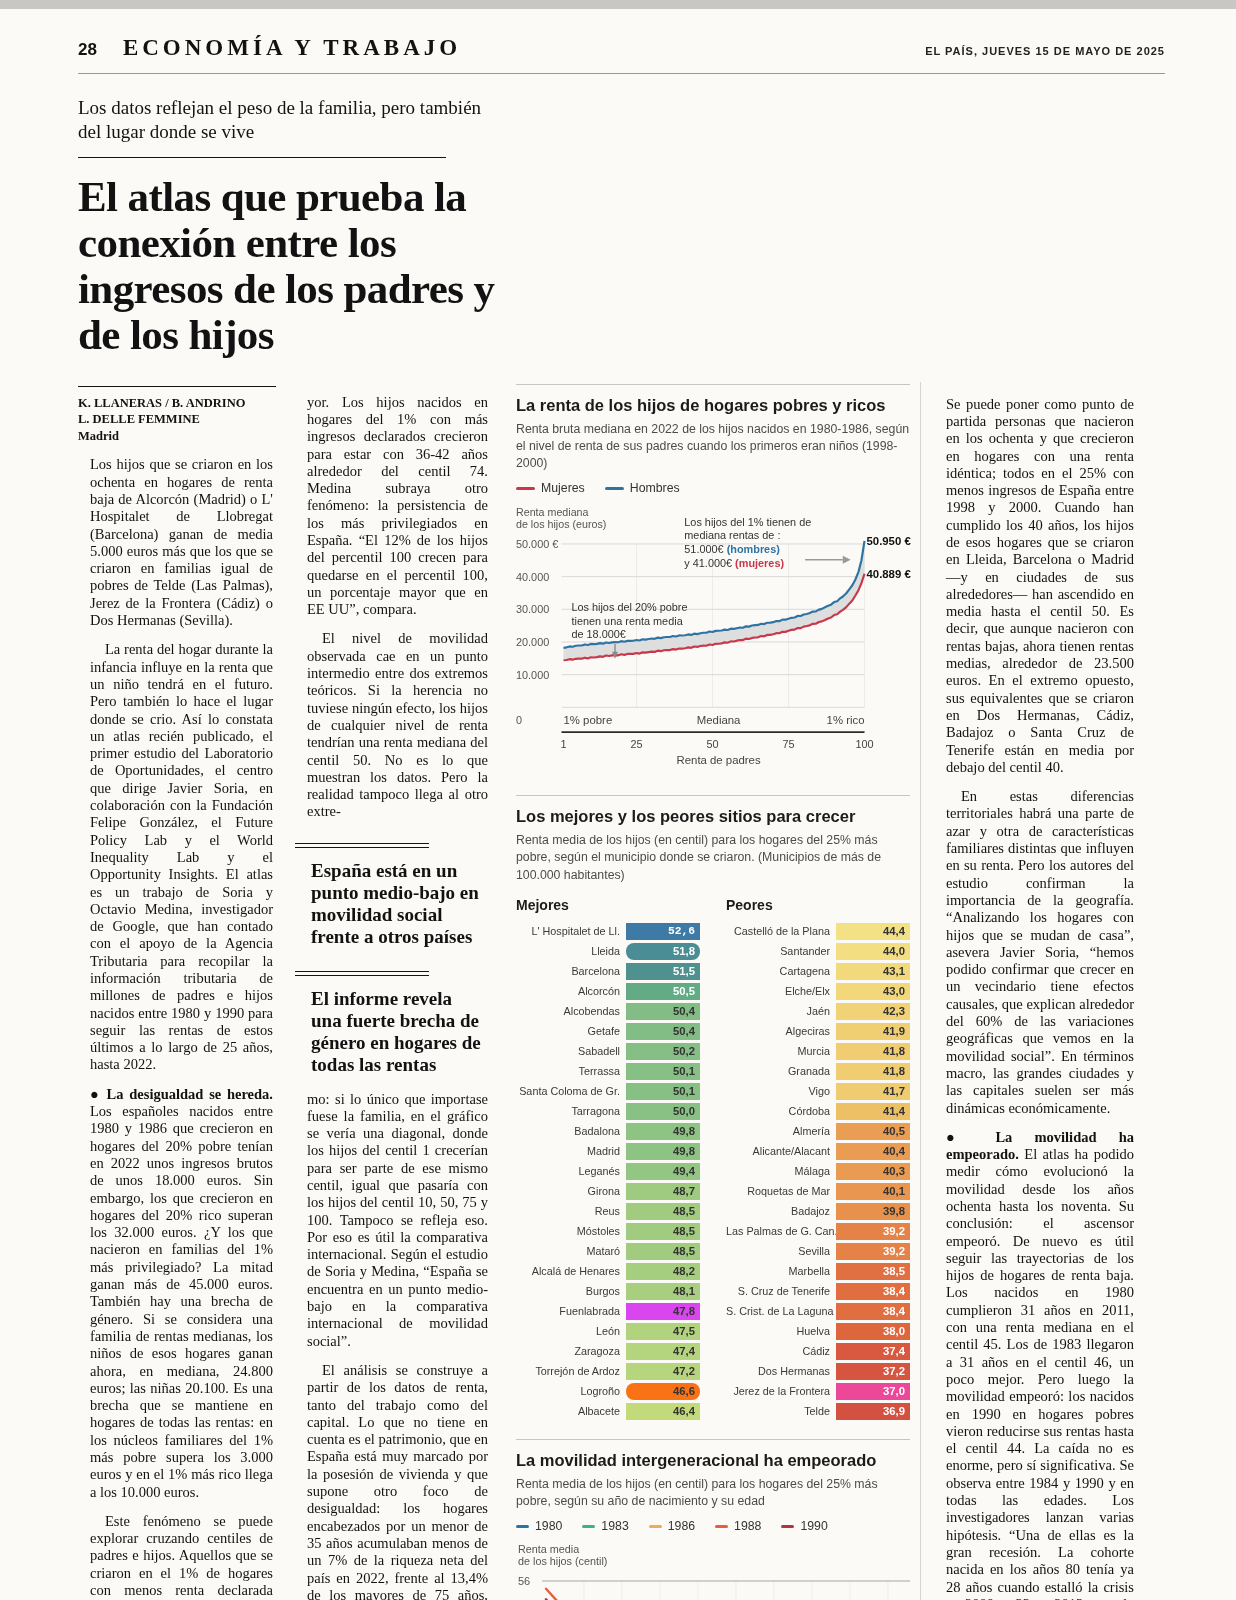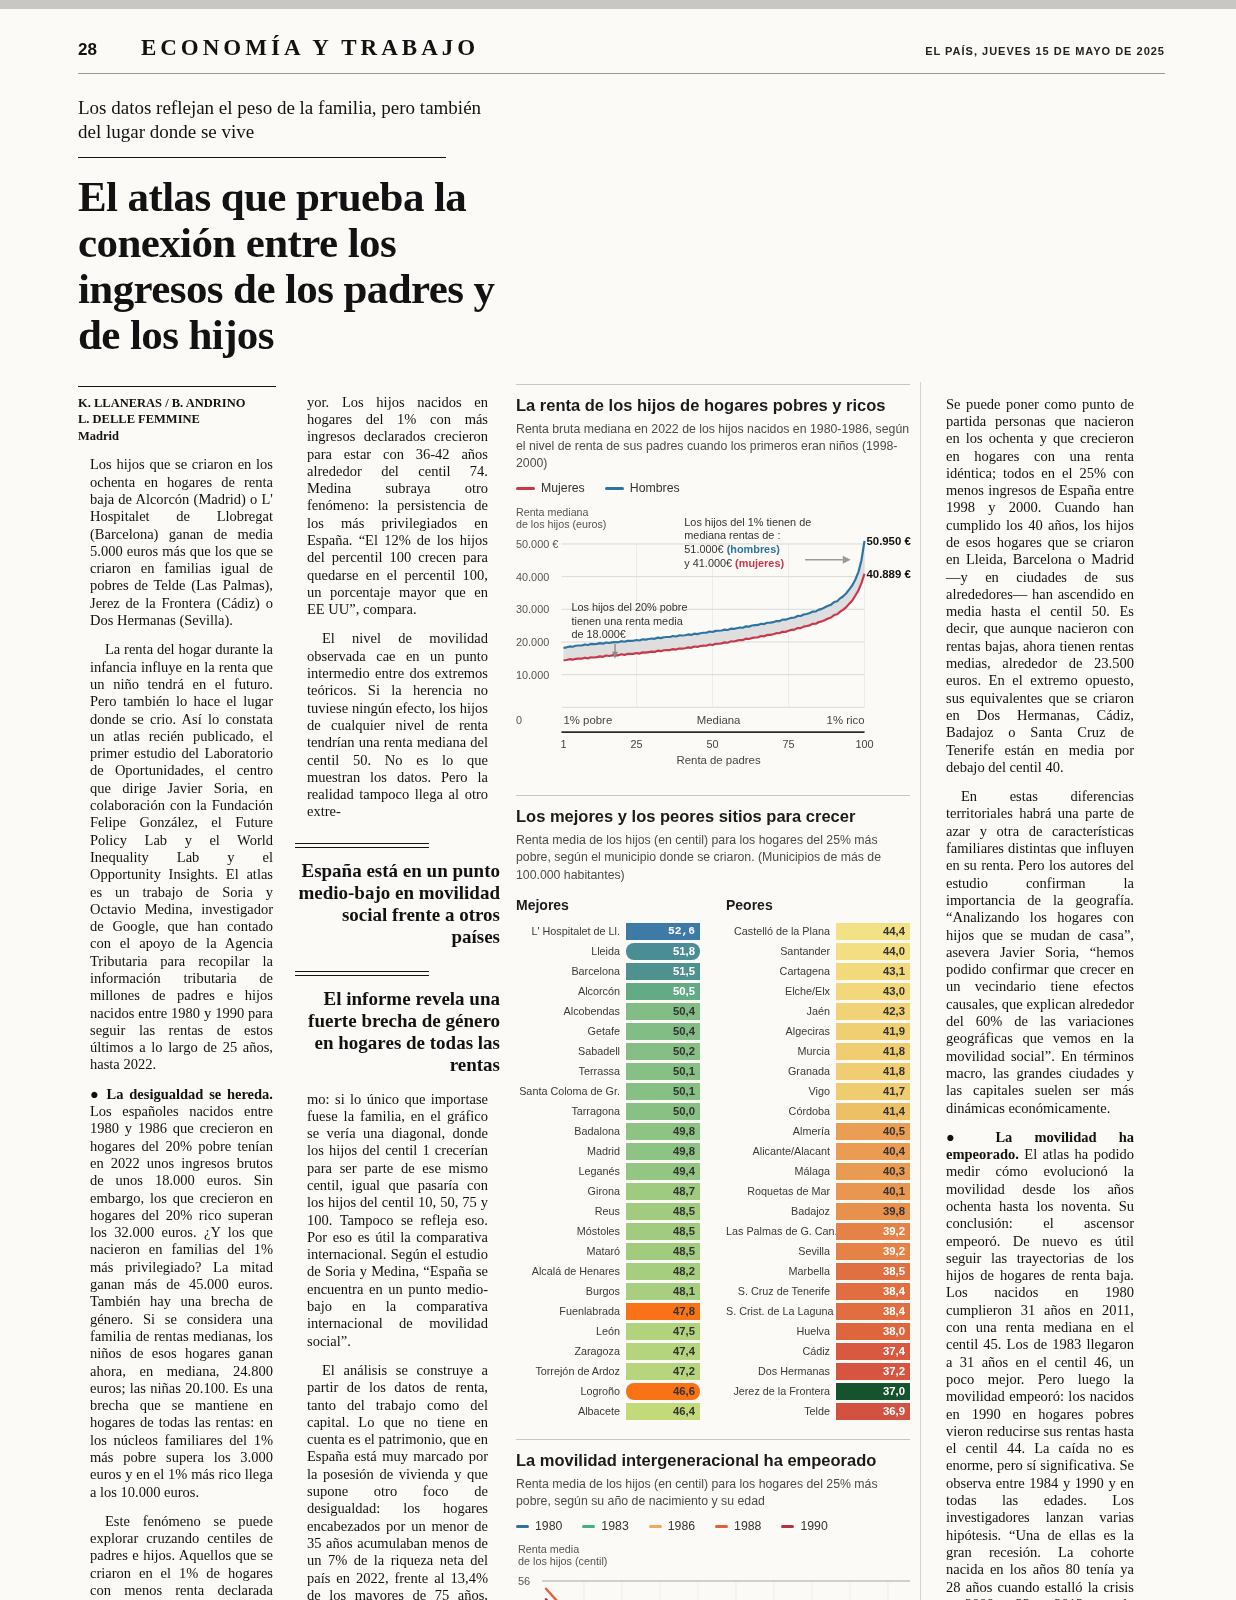--- a/index.html
+++ b/index.html
@@ -2,21 +2,21 @@
 <html lang="es"><head>
 <meta charset="utf-8">
 <style>
   html,body{margin:0;padding:0;background:#dddbd7;}
   .page{position:relative;width:1236px;height:1600px;margin:0 auto;background:#fbfaf7;
         box-sizing:border-box;padding:14px 71px 30px 78px;overflow:hidden;
         font-family:"Liberation Serif",serif;color:#121212;}
   .scan-edge{height:9px;background:#c9c7c3;margin:-14px -71px 26px -78px;}
   
   .masthead{display:flex;align-items:baseline;border-bottom:1px solid #9a9892;padding-bottom:12px;}
-  .pg-num{font:bold 17px "Liberation Sans",sans-serif;margin-right:44px;}
+  .pg-num{font:bold 17px "Liberation Sans",sans-serif;margin-right:26px;}
   .section-title{font-family:"Liberation Serif",serif;font-weight:bold;font-size:23px;letter-spacing:4px;}
   .edition{margin-left:auto;font:bold 11px "Liberation Sans",sans-serif;letter-spacing:1px;color:#222;}
   
   .content{display:grid;grid-template-columns:207px 205px 400px 226px;column-gap:10px;margin-top:20px;}
   .headgroup{grid-column:1/3;}
   .col1{grid-column:1;}
   .col2{grid-column:2;}
   .charts{grid-column:3;padding:2px 0 0 6px;}
   .col4{grid-column:4;border-left:1px solid #d6d4cf;padding-left:13px;padding-top:2px;}
   
@@ -25,21 +25,21 @@
   h1.headline{font-size:43px;line-height:1.07;font-weight:bold;letter-spacing:-0.6px;
               margin:16px 0 24px;max-width:424px;}
   .byline-rule{border-top:1px solid #141414;width:198px;margin:4px 0 8px;}
   .byline{font:bold 12.5px "Liberation Serif",serif;line-height:1.3;margin-bottom:10px;}
   .byline .place{margin-top:1px;}
   
   .bodytext p{font-size:14.5px;line-height:17.3px;text-align:justify;margin:12px;text-indent:15px;}
   .bodytext p.first{text-indent:0;}
   .lead{font-weight:bold;}
   .lead-p{margin-top:6px !important;}
-  .pullquote{font-size:19px;font-weight:bold;line-height:1.17;margin:8px 0 6px;text-align:right;}
+  .pullquote{font-size:19px;font-weight:bold;line-height:1.17;margin:8px 16px 6px;text-align:left;}
   .quote-rule{height:3px;border-top:1.2px solid #141414;border-bottom:1.2px solid #141414;width:134px;margin:22px 0 12px;}
   
   .chart-block{border-top:1px solid #c8c6c2;padding-top:10px;margin-bottom:16px;}
   .chart-title{font:bold 16.5px "Liberation Sans",sans-serif;color:#1b1b1b;margin:1px 0 6px;}
   .chart-sub{font:12.3px/1.4 "Liberation Sans",sans-serif;color:#4c4c4c;margin:0 0 9px;}
   .legend{display:flex;gap:20px;align-items:center;font:12.3px "Liberation Sans",sans-serif;color:#333;margin:0 0 8px;flex-wrap:wrap;}
   .legend .item{display:flex;align-items:center;}
   .legend .sw{width:19px;height:3px;border-radius:2px;display:inline-block;margin-right:6px;}
   svg text{font-family:"Liberation Sans",sans-serif;}
   
@@ -243,21 +243,21 @@
               <div class="bar-row">
                 <span class="bar-label">Alcalá de Henares</span>
                 <span class="bar-cell" style="background: rgb(166, 206, 127);">48,2</span>
               </div>
               <div class="bar-row">
                 <span class="bar-label">Burgos</span>
                 <span class="bar-cell" style="background: rgb(168, 207, 127);">48,1</span>
               </div>
               <div class="bar-row">
                 <span class="bar-label">Fuenlabrada</span>
-                <span class="bar-cell" style="background: #f97316; padding-left: 19px;">47,8</span>
+                <span class="bar-cell" style="background: #d946ef; padding-left: 19px;">47,8</span>
               </div>
               <div class="bar-row">
                 <span class="bar-label">León</span>
                 <span class="bar-cell" style="background: rgb(178, 211, 125);">47,5</span>
               </div>
               <div class="bar-row">
                 <span class="bar-label">Zaragoza</span>
                 <span class="bar-cell" style="background: rgb(180, 212, 125);">47,4</span>
               </div>
               <div class="bar-row">
@@ -362,21 +362,21 @@
               <div class="bar-row">
                 <span class="bar-label">Cádiz</span>
                 <span class="bar-cell light" style="background: rgb(216, 88, 64);">37,4</span>
               </div>
               <div class="bar-row">
                 <span class="bar-label">Dos Hermanas</span>
                 <span class="bar-cell light" style="background: rgb(214, 85, 64);">37,2</span>
               </div>
               <div class="bar-row">
                 <span class="bar-label">Jerez de la Frontera</span>
-                <span class="bar-cell light" style="background: #14532d;">37,0</span>
+                <span class="bar-cell light" style="background: #ec4899;">37,0</span>
               </div>
               <div class="bar-row">
                 <span class="bar-label">Telde</span>
                 <span class="bar-cell light" style="background: rgb(211, 81, 64);">36,9</span>
               </div>
             </div>
           </div>
       </div>
 
       <div class="chart-block">

